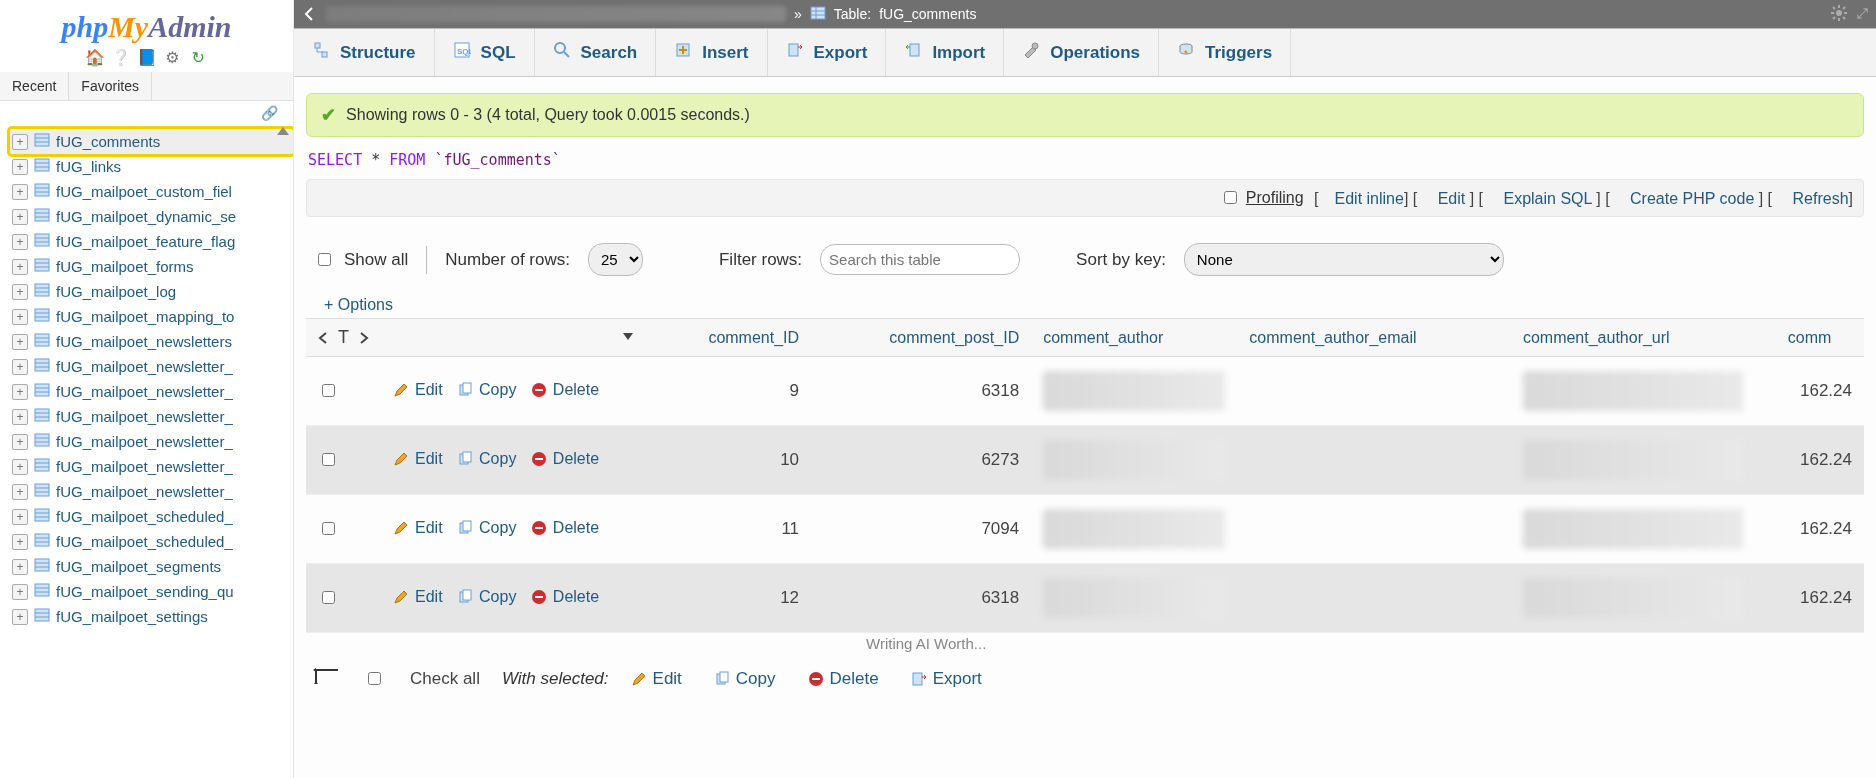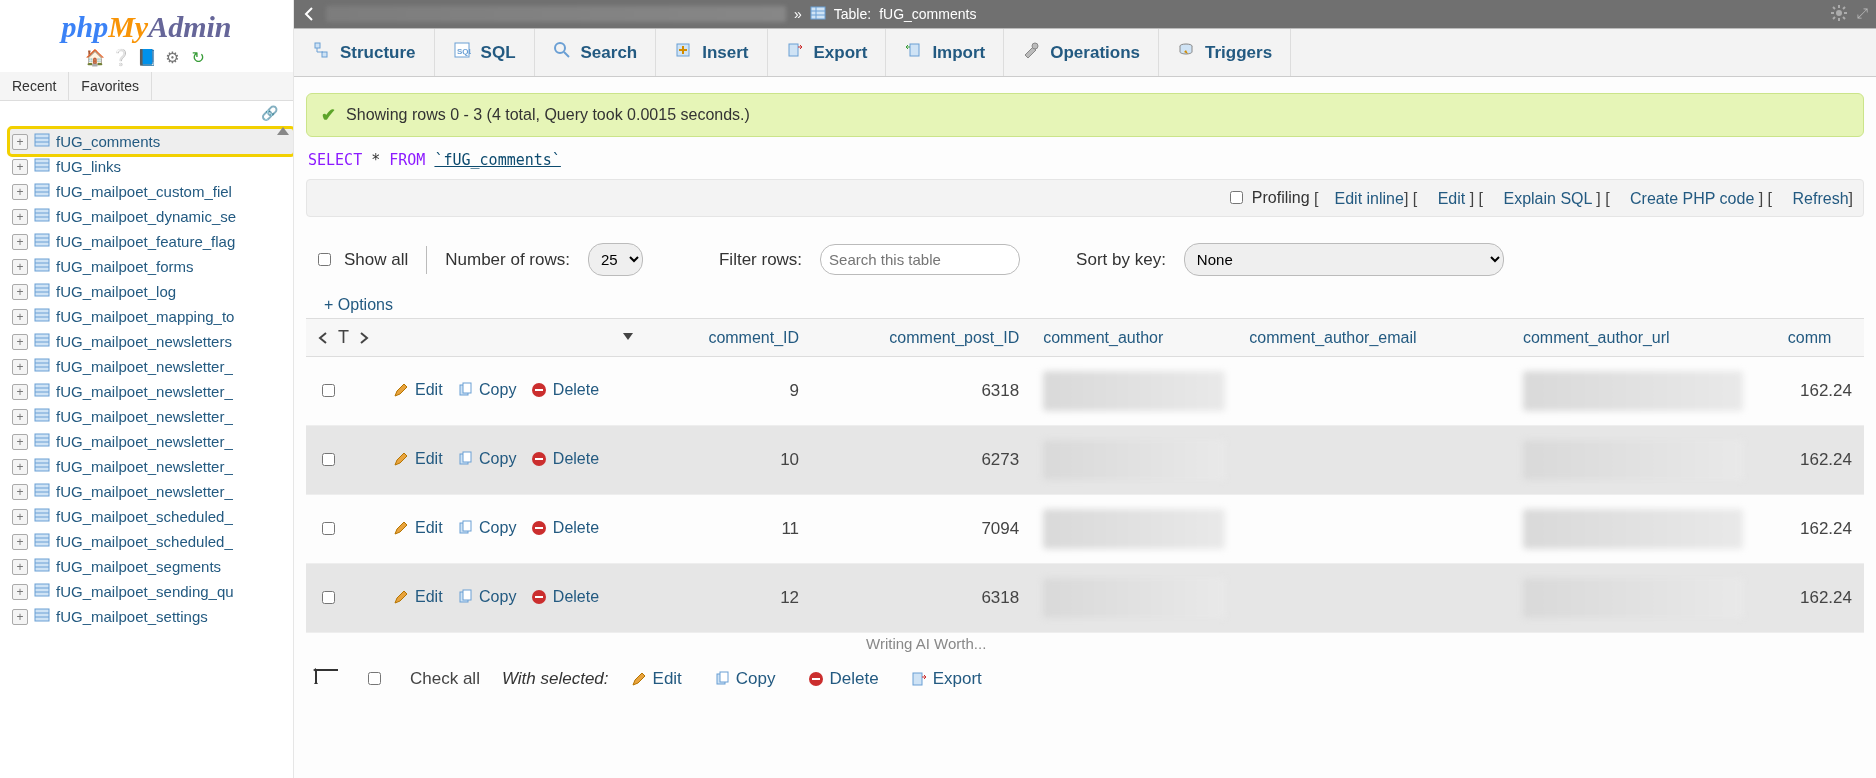--- a/index.html
+++ b/index.html
@@ -34,23 +34,23 @@
   .tab { display:flex; align-items:center; gap:10px; padding:12px 18px; border-right:1px solid #ddd; color:#235a81; font-weight:bold; cursor:pointer; font-size:17px;}
   .tab.active { background:#fff; border-bottom:4px solid #235a81; color:#235a81; }
   .tab .tab-icon svg { width:18px; height:18px; }
   .content { padding:0 12px 12px; overflow:hidden; }
   .msg-ok { margin:16px 0 10px; padding:10px 14px; background:#e6f5b7; border:1px solid #cbe48a; border-radius:6px; color:#333; display:flex; align-items:center; gap:10px; font-size:16px;}
   .msg-ok .check { color:#5da42a; font-weight:bold; font-size:18px; }
   .sql-line { font-family: Consolas, Menlo, monospace; color:#444; padding:4px 2px 10px; font-size:15px;}
   .kw-select { color:#8c1aff; }
   .kw-star { color:#333; }
   .kw-from { color:#8c1aff; }
-  .kw-tbl { color:#0c4a6e;text-decoration:underline; }
+  .kw-tbl { color:#701a75; }
   .query-actions { background:#f3f3f3; border:1px solid #e5e5e5; border-radius:4px; padding:8px 10px; text-align:right; font-size:16px;}
-  .query-actions label { display:inline-flex; align-items:center; gap:6px; color:#333; }
+  .query-actions label { display:inline-flex; align-items:center; gap:6px; color:#333; margin-right:6px;text-decoration:underline;}
   .query-actions a { color:#235a81; text-decoration:none; }
   .controls { display:flex; align-items:center; gap:18px; padding:26px 8px 14px; font-size:17px; color:#333;}
   .controls .vdiv { width:1px; height:28px; background:#bbb; }
   .controls select, .controls input[type=text] { font-size:15px; padding:6px 8px; border:1px solid #bbb; border-radius:15px; }
   .controls .sortkey { min-width:320px; }
   .options-link { padding:6px 2px 4px; }
   .options-link a { color:#235a81; text-decoration:none; font-size:16px; }
   
   table.data { width:100%; border-collapse:collapse; font-size:16px; }
   table.data th { text-align:left; background:#f7f7f7; border-top:1px solid #ddd; border-bottom:1px solid #ddd; padding:8px 12px; color:#235a81; font-weight:normal; cursor:pointer;}

